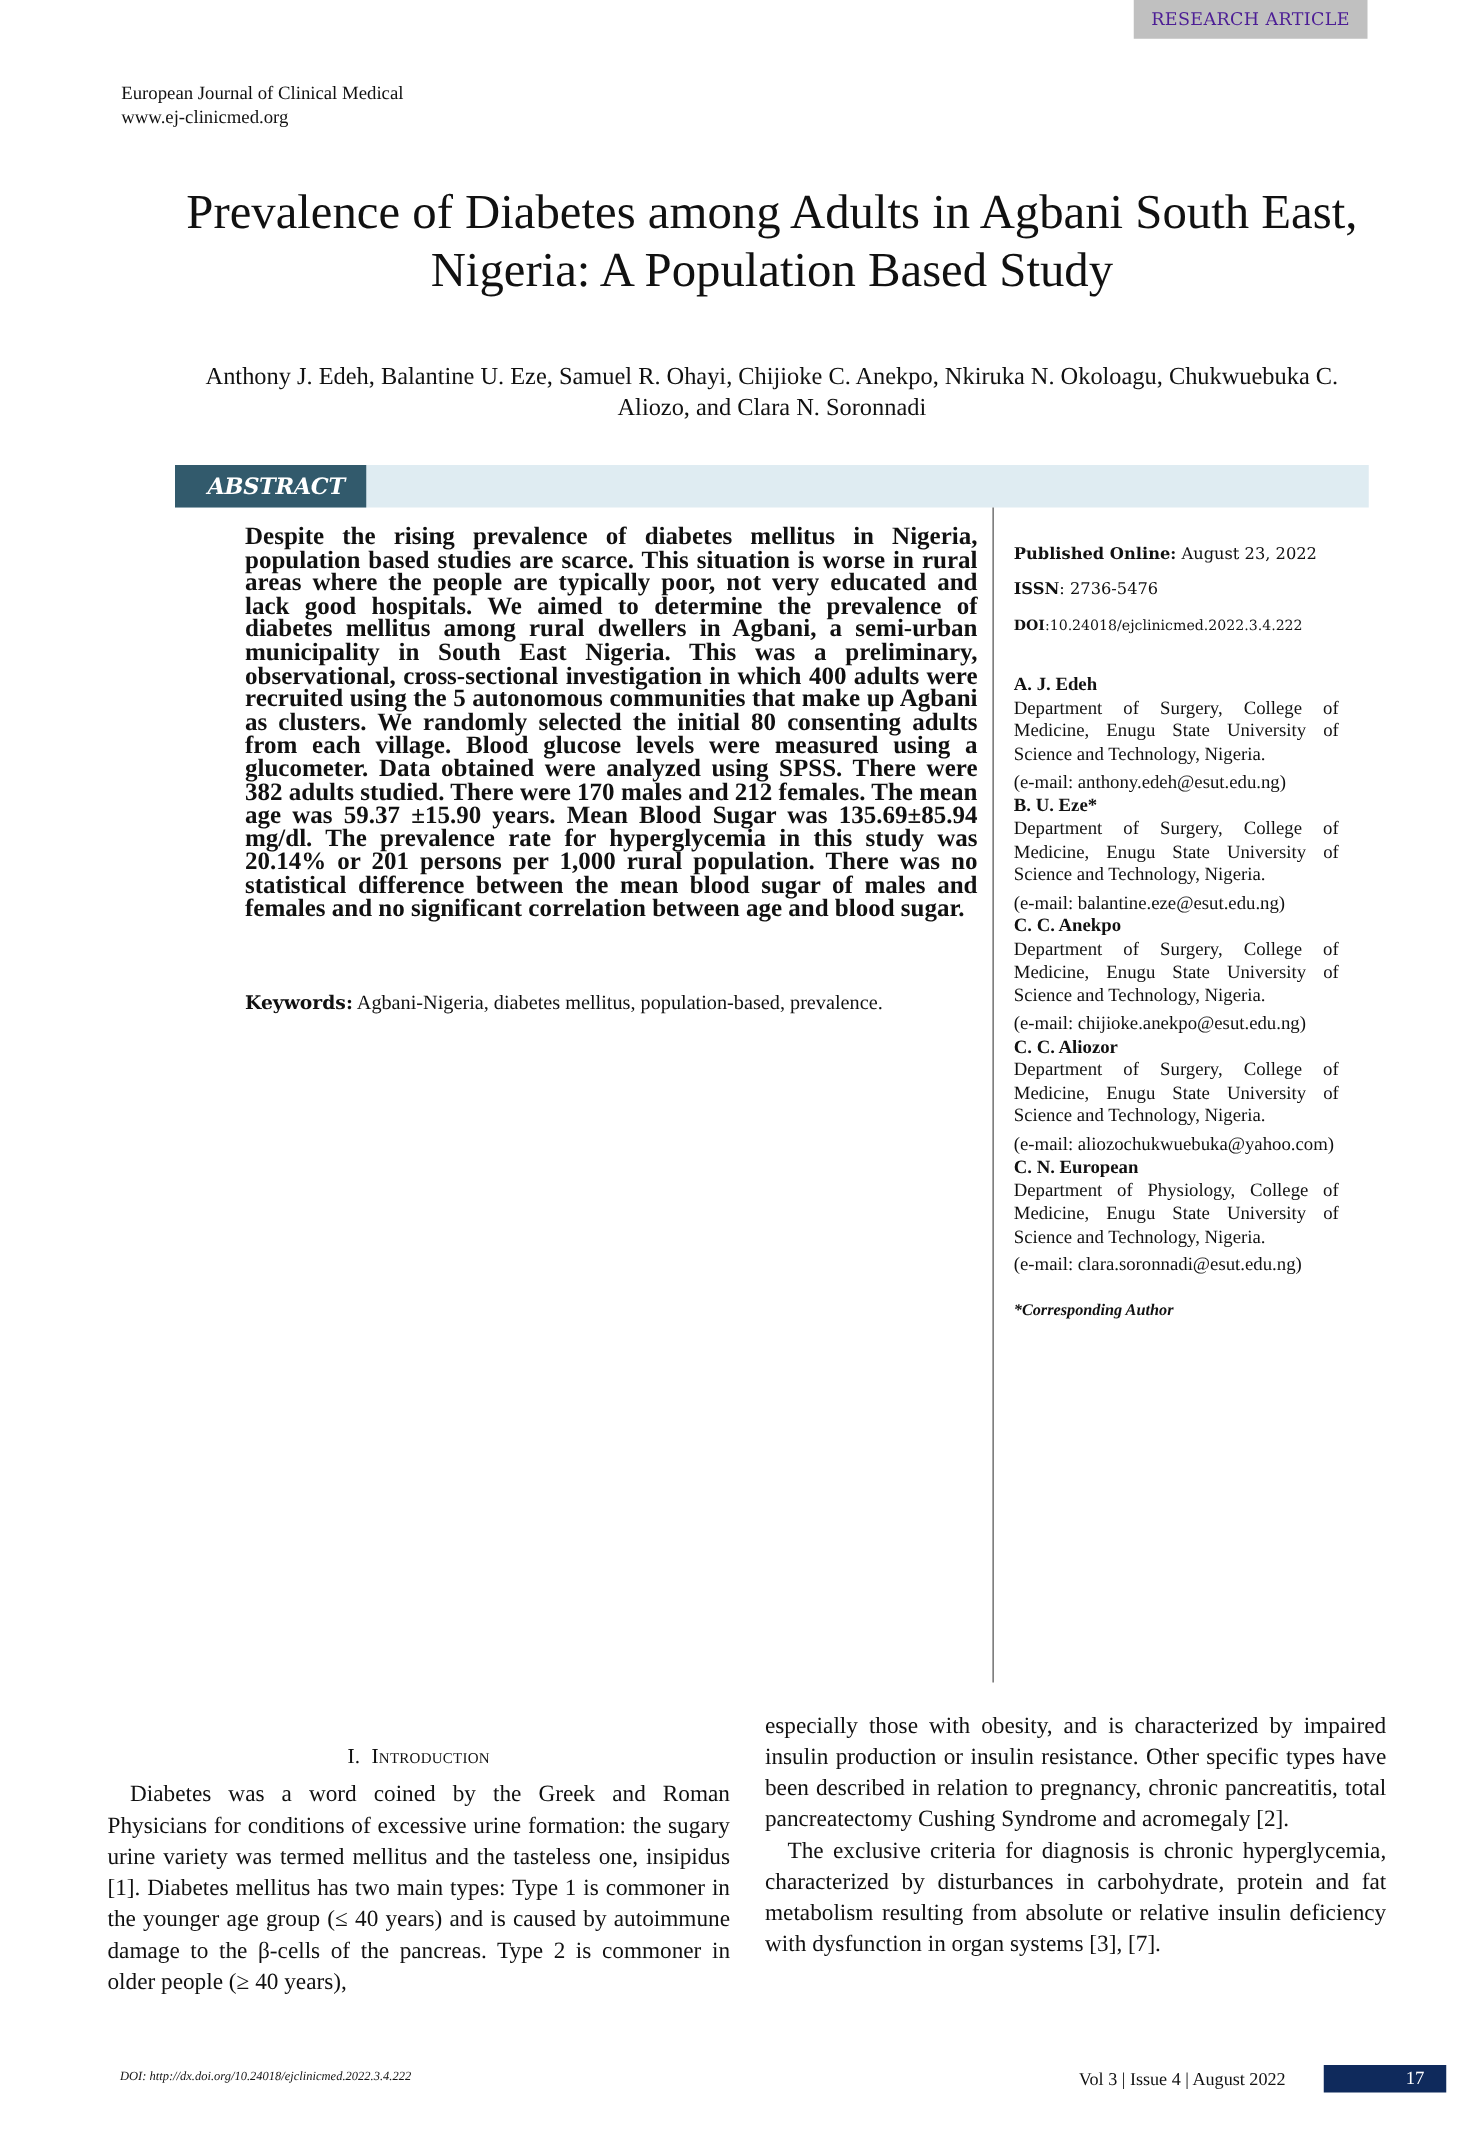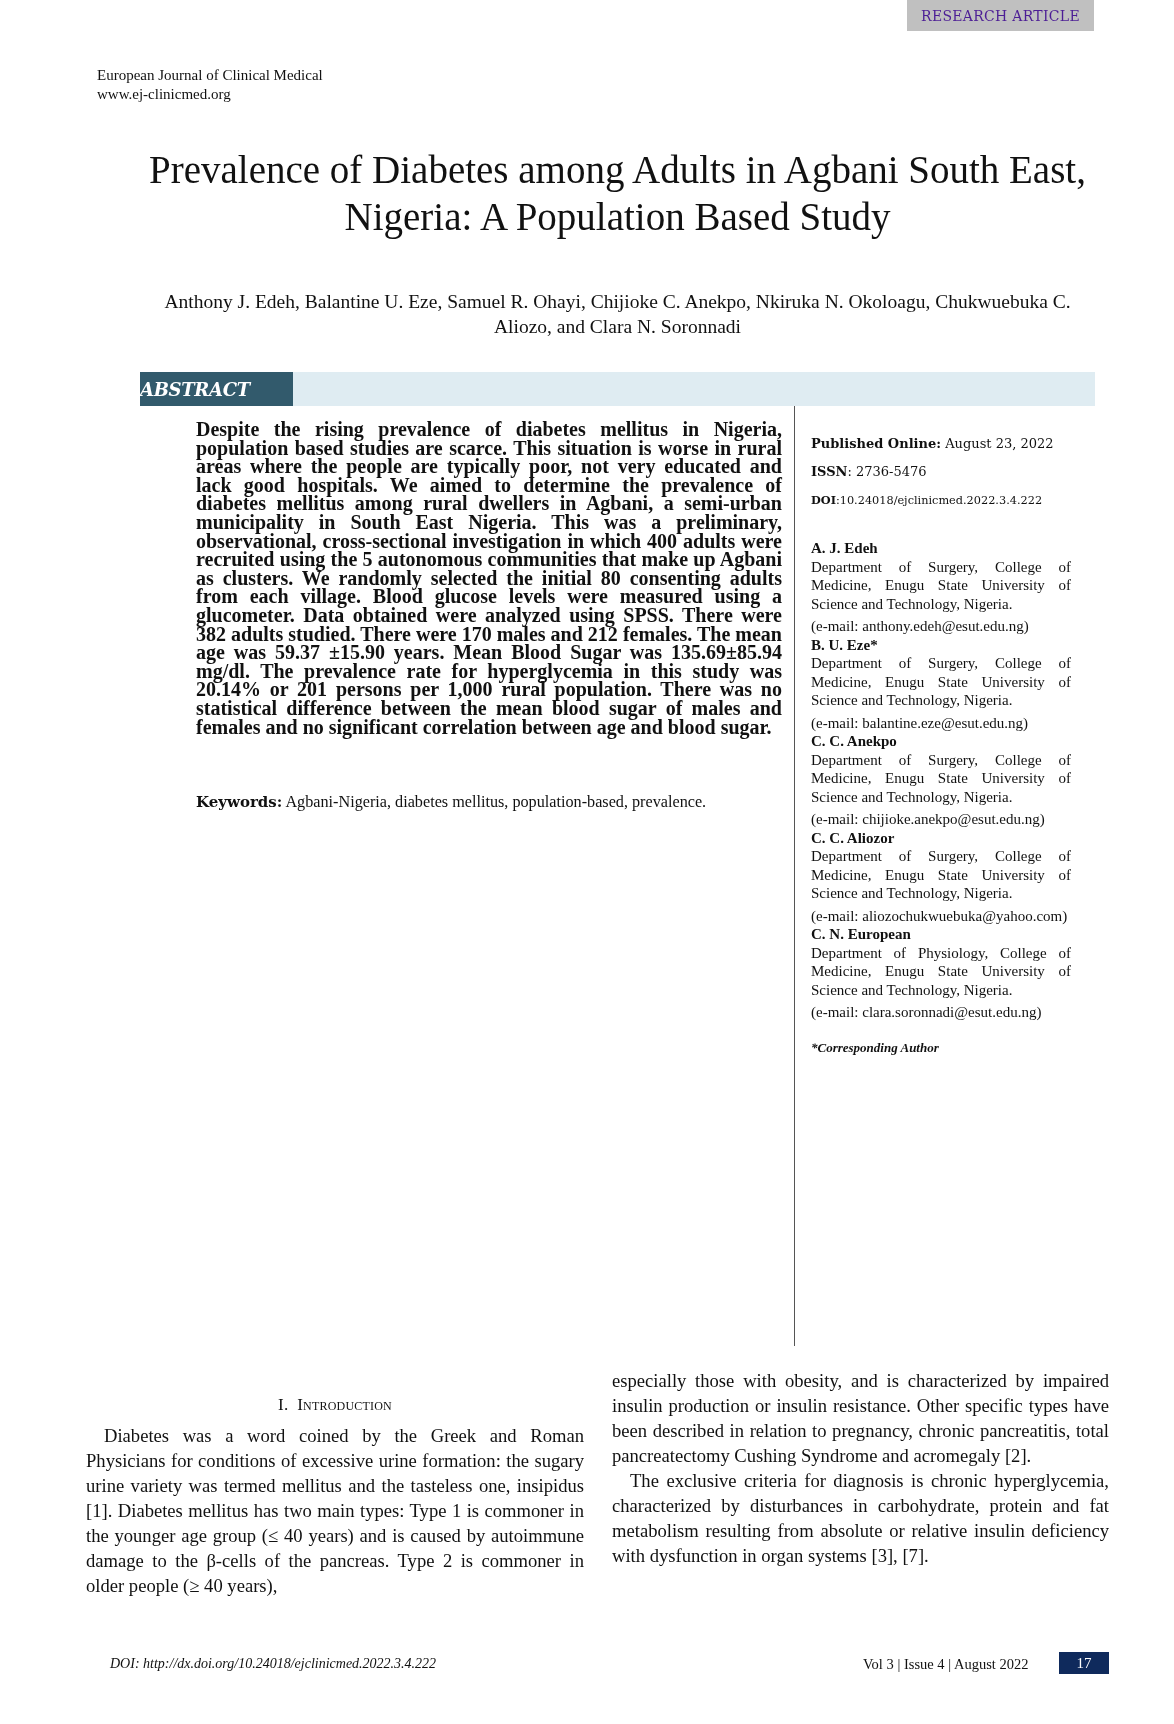--- a/index.html
+++ b/index.html
@@ -3,42 +3,42 @@
 <meta charset="utf-8">
 <style>
   html, body { margin:0; padding:0; background:#fff; }
   body { width:1174px; height:1724px; position:relative; overflow:hidden; font-family:"Liberation Serif", serif; color:#111; }
   .abs { position:absolute; }
   .journal { left:97px; top:32px; font-size:15px; line-height:19px;margin-top:34px; }
   .badge { left:907px; top:0; width:187px; height:31px; background:#c0c0c0; font-family:"DejaVu Serif", serif; font-size:14px; letter-spacing:0.3px; display:flex; align-items:center; justify-content:center; color:#4c1d95; }
   .title { left:140px; top:146px; width:955px; text-align:center; font-size:39px; line-height:47px; }
   .authors { left:140px; top:289px; width:955px; text-align:center; font-size:19.5px; line-height:25px; }
   .abs-bar { left:140px; top:372px; width:955px; height:34px; background:#dfecf2; }
-  .abs-tab { left:140px; top:372px; width:153px; height:34px; background:#325a6c; color:#fff; font-family:"DejaVu Serif", serif; font-weight:bold; font-style:italic; font-size:18px; display:flex; align-items:center; box-sizing:border-box; letter-spacing:-0.3px; }
+  .abs-tab { left:140px; top:372px; width:153px; height:34px; background:#325a6c; color:#fff; font-family:"DejaVu Serif", serif; font-weight:bold; font-style:italic; font-size:18px; display:flex; align-items:center; padding-left:26px; box-sizing:border-box; letter-spacing:-0.3px; }
   .divider { left:794px; top:406px; width:1px; height:940px; background:#555; }
   .abstract-text { left:196px; top:420px; width:586px; font-weight:bold; font-size:20px; line-height:18.6px; text-align:justify; }
   .keywords { left:196px; top:793px; width:600px; font-size:16.2px; line-height:19px; }
   .keywords .kw-label { font-family:"DejaVu Serif", serif; font-weight:bold; font-size:15px; }
   .side { left:811px; top:436px; width:260px; }
   .meta-line { font-family:"DejaVu Serif", serif; font-size:13px; line-height:16px; margin-bottom:12px; }
   .meta-line b { font-weight:bold; }
   .meta-line.small { font-size:11.3px; }
   .aff-list { margin-top:30px; font-size:15px; line-height:18.5px; }
   .aff-name { font-weight:bold; }
   .aff-dept { text-align:justify; }
   .aff-mail { margin-top:4px; }
   .corr { font-weight:bold; font-style:italic; font-size:13px; margin-top:18px; }
   .intro-head { left:86px; top:1395px; width:498px; text-align:center; font-size:17px; letter-spacing:0.2px; }
   .intro-head .sc { font-variant:small-caps; }
   .col-left { left:86px; top:1423px; width:498px; font-size:18.6px; line-height:25px; text-align:justify; }
   .col-right { left:612px; top:1368px; width:497px; font-size:18.6px; line-height:25px; text-align:justify; }
   .indent { text-indent:18px; }
-  .footer-doi { left:110px; top:1656px; font-style:italic; font-size:14px; }
+  .footer-doi { left:96px; top:1656px; font-style:italic; font-size:10px; }
   .footer-vol { left:863px; top:1656px; font-size:14.5px; }
-  .page-num { left:1059px; top:1652px; width:50px; height:22px; background:#0f2a5c; color:#fff; font-size:15px; display:flex; align-items:center; justify-content:center; }
+  .page-num { left:1059px; top:1652px; width:50px; height:22px; background:#0f2a5c; color:#fff; font-size:15px; display:flex; align-items:center; justify-content:center;padding-left:48px; }
 </style>
 </head>
 <body>
 
 <div class="abs journal">
   <div>European Journal of Clinical Medical</div>
   <div>www.ej-clinicmed.org</div>
 </div>
 <div class="abs badge">RESEARCH ARTICLE</div>
 

